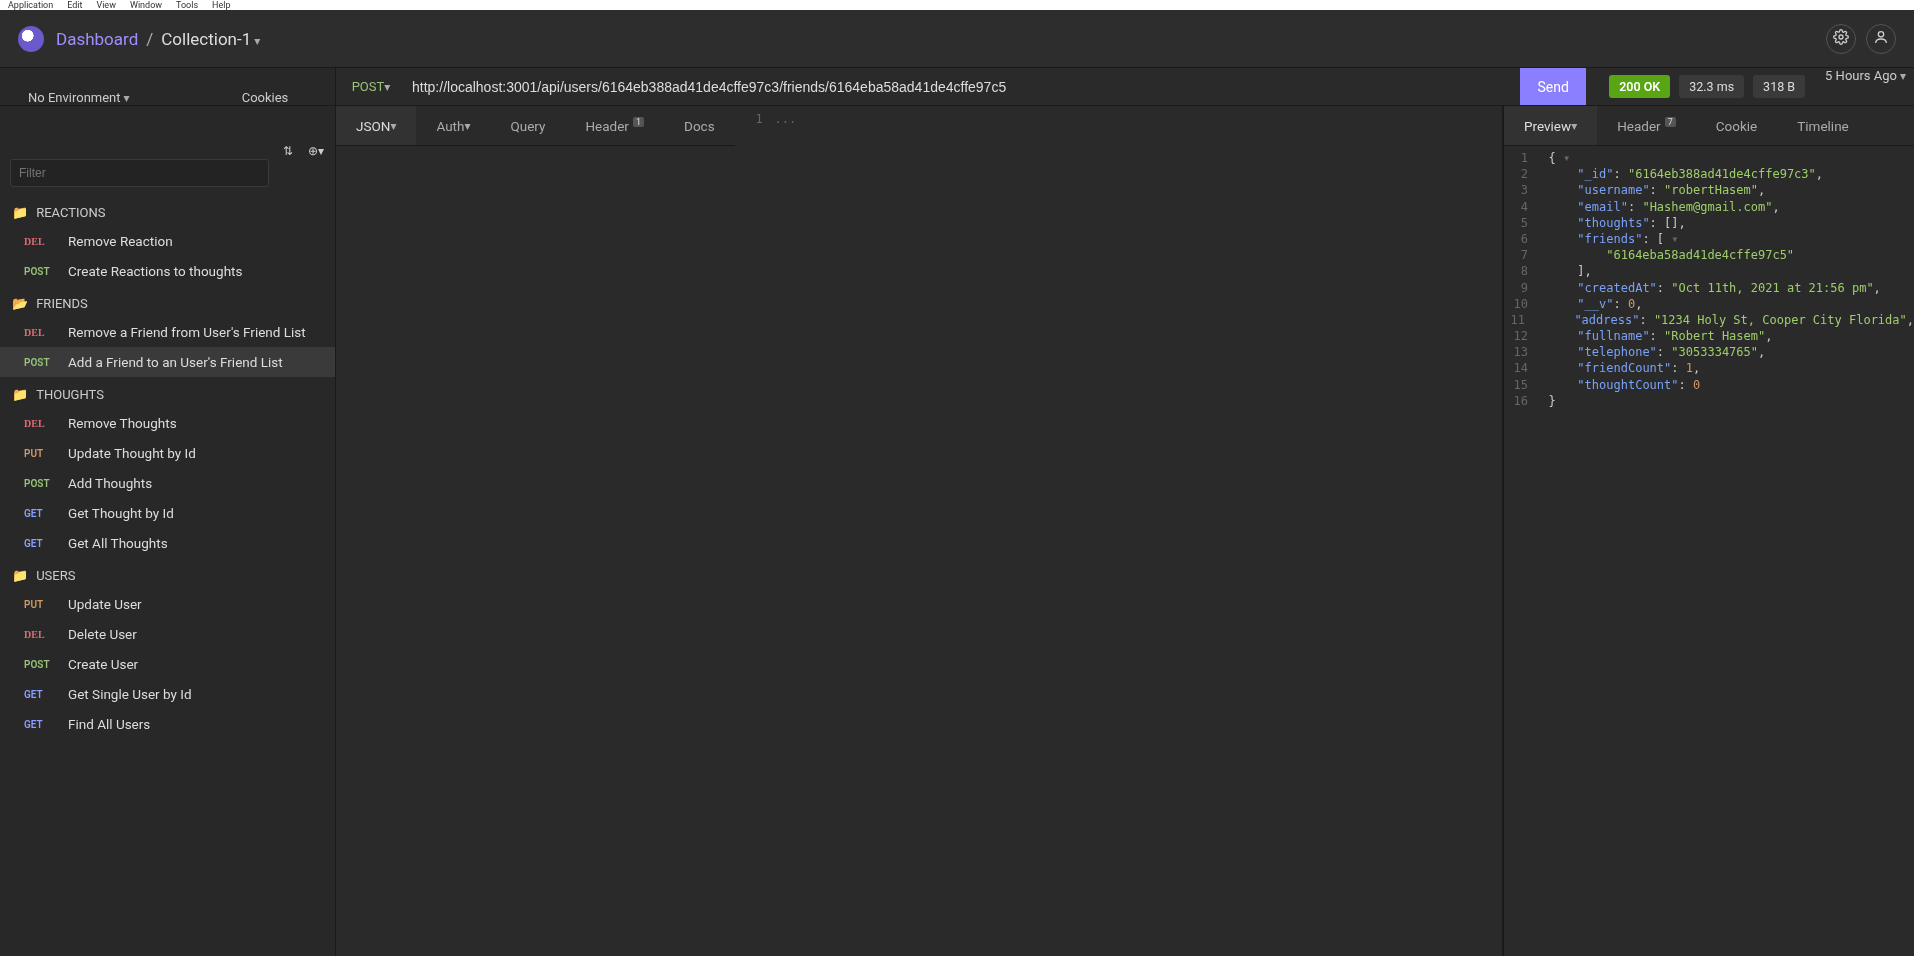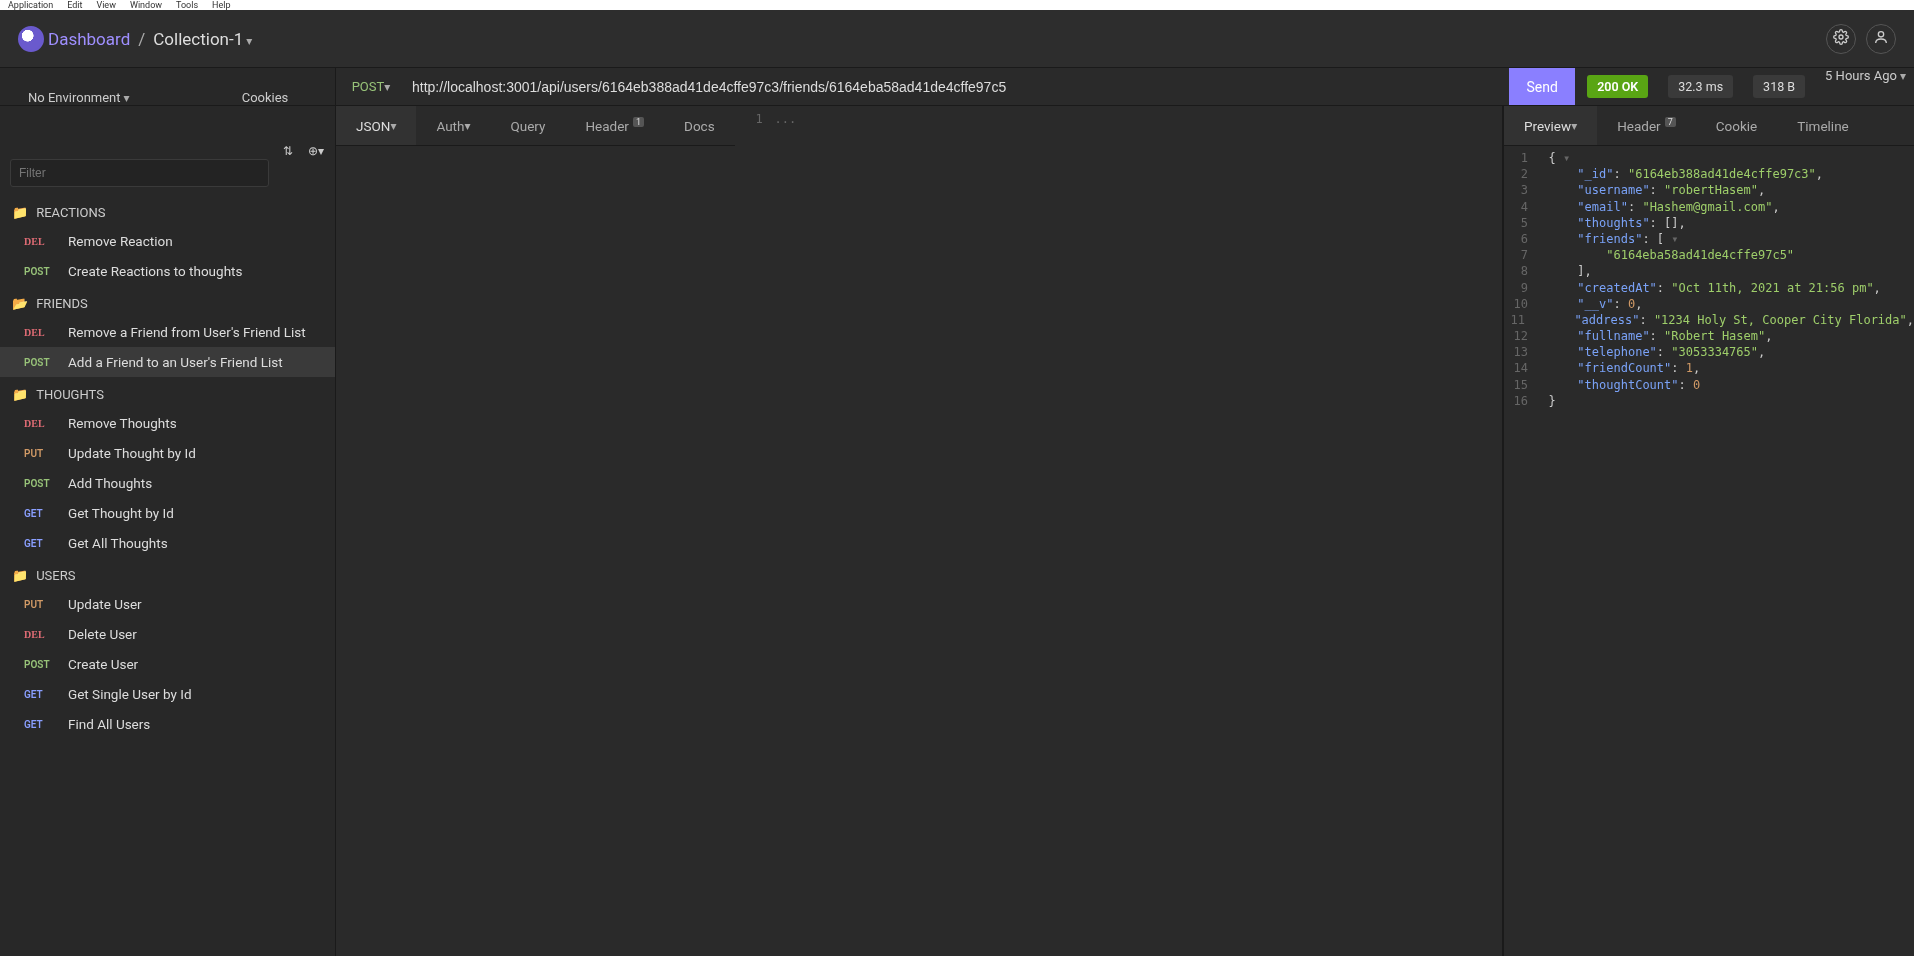--- a/index.html
+++ b/index.html
@@ -29,21 +29,21 @@
   
   .title-bar {
     height: 58px;
     background: #2d2d2d;
     display: flex;
     align-items: center;
     padding: 0 18px;
     justify-content: space-between;
     border-bottom: 1px solid #1a1a1a;
   }
-  .title-left { display: flex; align-items: center; gap: 4px; }
+  .title-left { display: flex; align-items: center; gap: 12px; }
   .logo-circle {
     width: 26px; height: 26px;
     border-radius: 50%;
     background: radial-gradient(circle at 35% 35%, #fff 0 28%, #6a5acd 30% 100%);
     border: 2px solid #6a5acd;
   }
   .breadcrumb { font-size: 17px; display:flex; align-items:center; gap:8px;}
   .breadcrumb .dash { color: #9f8fff; }
   .breadcrumb .sep { color: #aaa; }
   .breadcrumb .coll { color: #ddd; }
@@ -137,22 +137,23 @@
   .url-input {
     flex:1; background:transparent; border:none;
     color:#ddd; font-size:14px; padding:0 6px;
   }
   .send-btn {
     width: 66px; background:#8a7fff; color:#fff;
     display:flex; align-items:center; justify-content:center;
     cursor:pointer; font-size:14px;
   }
   .status-group {
-    display:flex; align-items:center; gap:20px;
+    display:flex; align-items:center; gap:9px;
     padding: 0 12px;
+    margin-left: 11px;
   }
   .pill {
     padding: 4px 10px; border-radius:3px;
     font-size:12.5px; color:#ddd; background:#3a3a3a;
   }
   .pill.ok { background:#59a514; color:#fff; font-weight:600;}
   .ts { color:#ccc; font-size:13px; padding:0 8px; cursor:pointer;}
 
   
   .tab-row {

